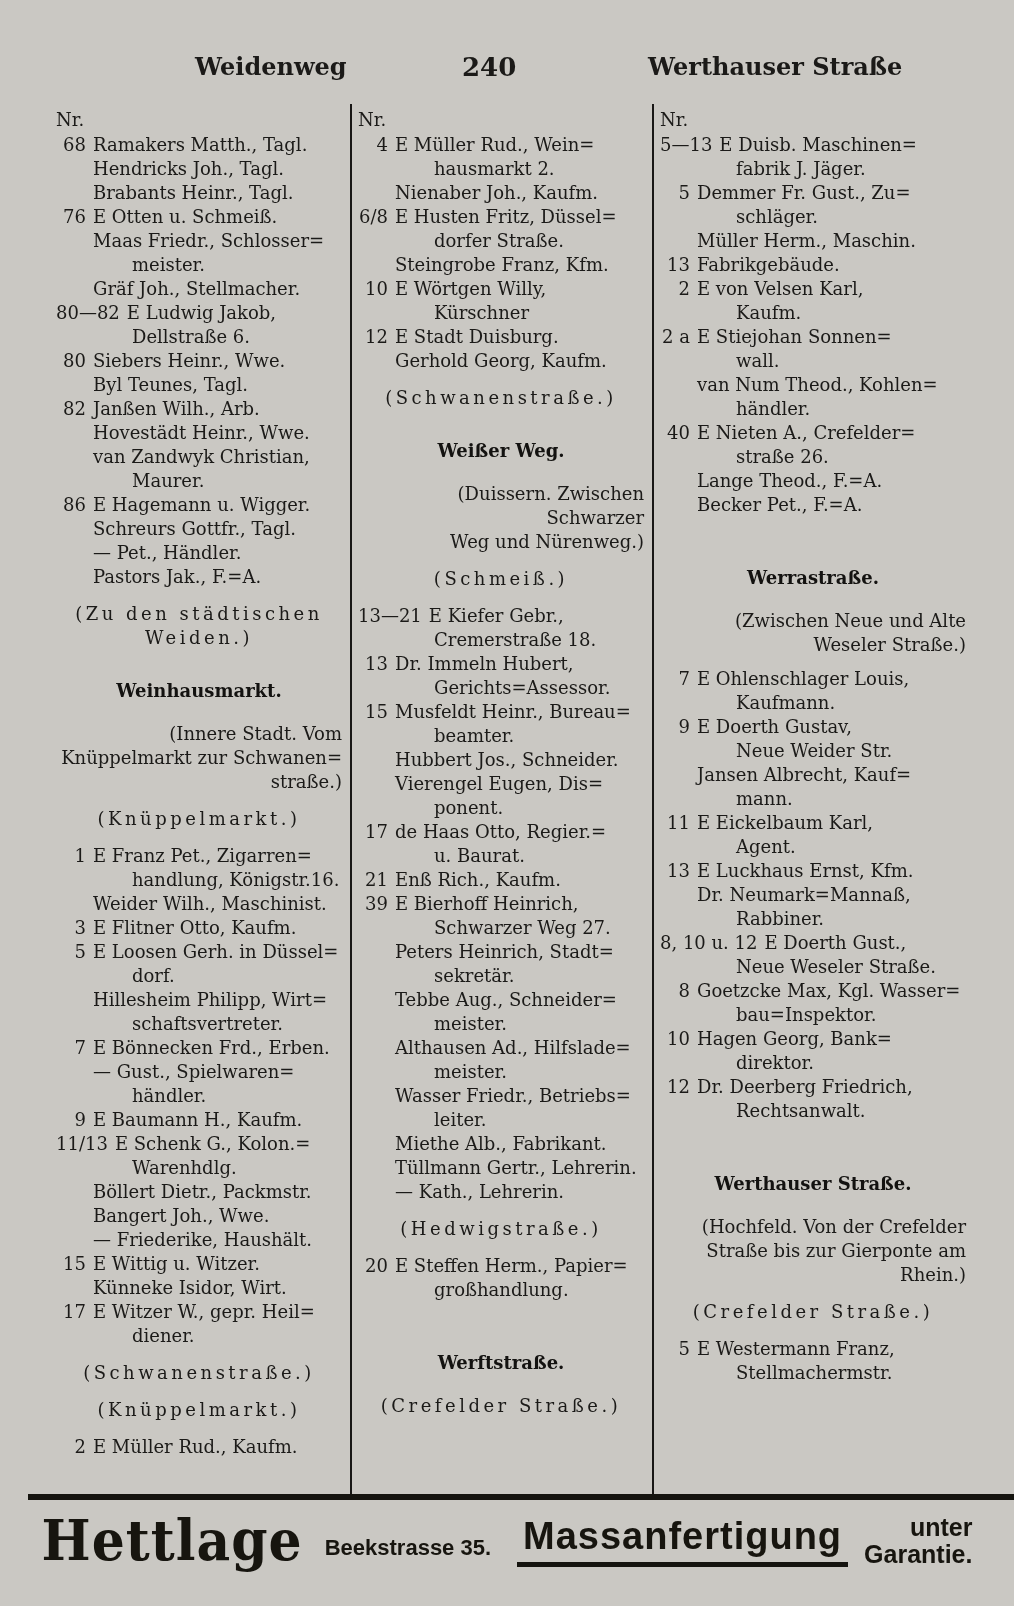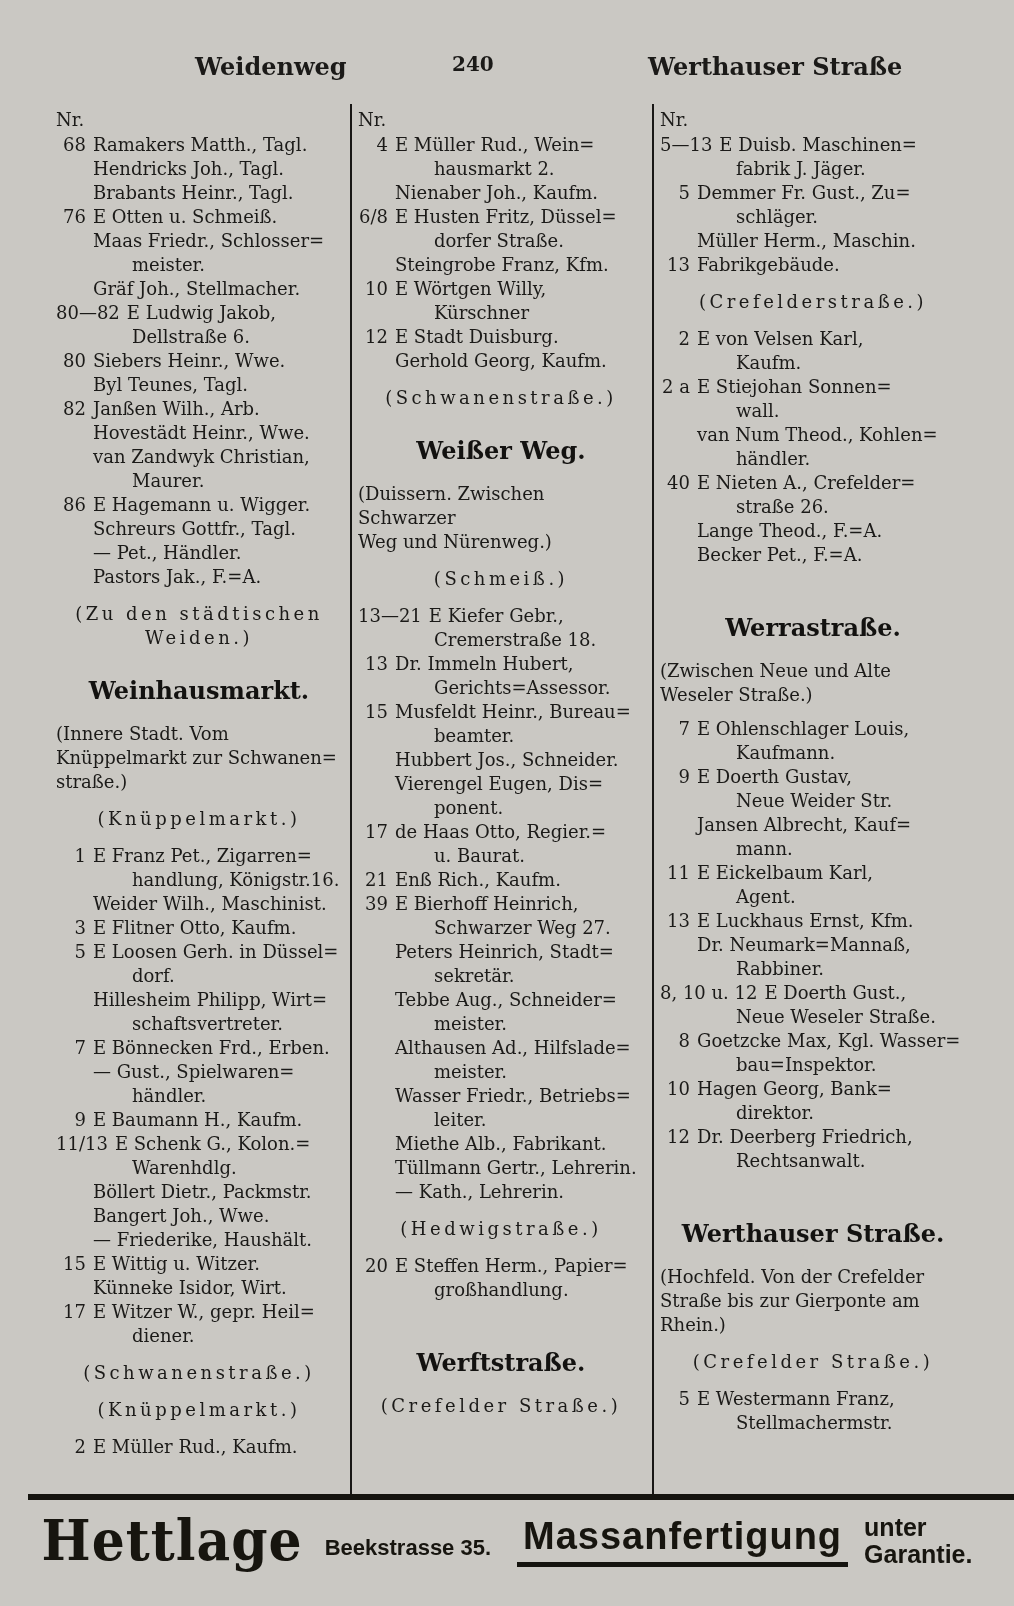--- a/index.html
+++ b/index.html
@@ -9,44 +9,44 @@
     background-color: #cac8c3;
     font-family: "DejaVu Serif", serif;
     color: #1b1a18;
     position: relative;
   }
   .page { position: relative; width: 100%; height: 100%; }
 
   
   .hdr { position: absolute; top: 52px; left: 0; width: 100%; height: 36px; font-weight: bold; font-size: 24px; }
   .hdr .hl { position: absolute; left: 195px; }
-  .hdr .hp { position: absolute; left: 452px; font-size: 20px; }
+  .hdr .hp { position: absolute; left: 462px; font-size: 26px; }
   .hdr .hr { position: absolute; left: 648px; }
 
   
   .columns {
     position: absolute; top: 104px; left: 50px; width: 924px; height: 1396px;
     display: flex; overflow: hidden;
   }
   .column { flex: 1 1 0; padding: 4px 8px 0 6px; font-size: 18px; line-height: 24px; }
   .column:last-child { flex: 1.07 1 0; }
   .vrule { width: 2px; background: #181715; }
 
   .nrlabel { margin-bottom: 1px; }
   .entry { padding-left: 76px; text-indent: -76px; }
   .etext { white-space: pre-line; }
   .num { display: inline-block; min-width: 30px; text-align: right; margin-right: 7px; text-indent: 0; white-space: nowrap; }
   .cont { padding-left: 76px; text-indent: -39px; white-space: pre-line; }
-  .street-heading { text-align: center; font-weight: bold; font-size: 24px; line-height: 30px; margin: 26px 0 16px; color: #131210; }
-  .street-note { text-align: left; margin: 10px 0; white-space: pre-line; }
+  .street-heading { text-align: center; font-weight: bold; font-size: 18px; line-height: 30px; margin: 26px 0 16px; color: #131210; }
+  .street-note { text-align: right; margin: 10px 0; white-space: pre-line; }
   .crossref { text-align: center; letter-spacing: 3.5px; margin: 13px 0; white-space: pre-line; }
   .vgap { height: 20px; }
 
   
-  .footer { position: absolute; left: 0; bottom: 0; width: 100%; height: 112px; }
+  .footer { position: absolute; left: 0; bottom: 0; width: 100%; height: 112px; text-align: right; }
   .footer-rule { position: absolute; top: 0; left: 28px; right: 0; height: 6px; background: #15140f; }
   .ad { position: absolute; top: 16px; left: 0; width: 100%; display: flex; align-items: center; justify-content: center; color: #17150f; }
   .ad-brand { font-family: "DejaVu Serif", serif; font-weight: bold; font-size: 52px; letter-spacing: 1px; transform: scaleY(1.08); margin-right: 22px; }
   .ad-address { font-family: "Liberation Sans", sans-serif; font-weight: bold; font-size: 22px; margin-right: 26px; margin-top: 14px; }
   .ad-headline { font-family: "Liberation Sans", sans-serif; font-weight: bold; font-size: 38px; border-bottom: 5px solid #15140f; padding: 0 6px 4px 6px; margin-right: 16px; letter-spacing: 1px; }
   .ad-tagline { font-family: "Liberation Sans", sans-serif; font-weight: bold; font-size: 25px; line-height: 27px; display: inline-block; }
   .ad-tagline span { display: block; }
 </style>
 </head>
 <body>
@@ -165,21 +165,20 @@
       </section>
     <div class="vrule"></div>
     <section class="column">
         <div class="nrlabel">Nr.</div>
         <div class="entry"><span class="num">5—13</span><span class="etext">E Duisb. Maschinen=
 fabrik J. Jäger.</span></div>
         <div class="entry"><span class="num">5</span><span class="etext">Demmer Fr. Gust., Zu=
 schläger.</span></div>
         <div class="cont">Müller Herm., Maschin.</div>
         <div class="entry"><span class="num">13</span><span class="etext">Fabrikgebäude.</span></div>
-        <div class="crossref">(Crefelderstraße.)</div>
         <div class="entry"><span class="num">2</span><span class="etext">E von Velsen Karl,
 Kaufm.</span></div>
         <div class="entry"><span class="num">2 a</span><span class="etext">E Stiejohan Sonnen=
 wall.</span></div>
         <div class="cont">van Num Theod., Kohlen=
 händler.</div>
         <div class="entry"><span class="num">40</span><span class="etext">E Nieten A., Crefelder=
 straße 26.</span></div>
         <div class="cont">Lange Theod., F.=A.</div>
         <div class="cont">Becker Pet., F.=A.</div>

